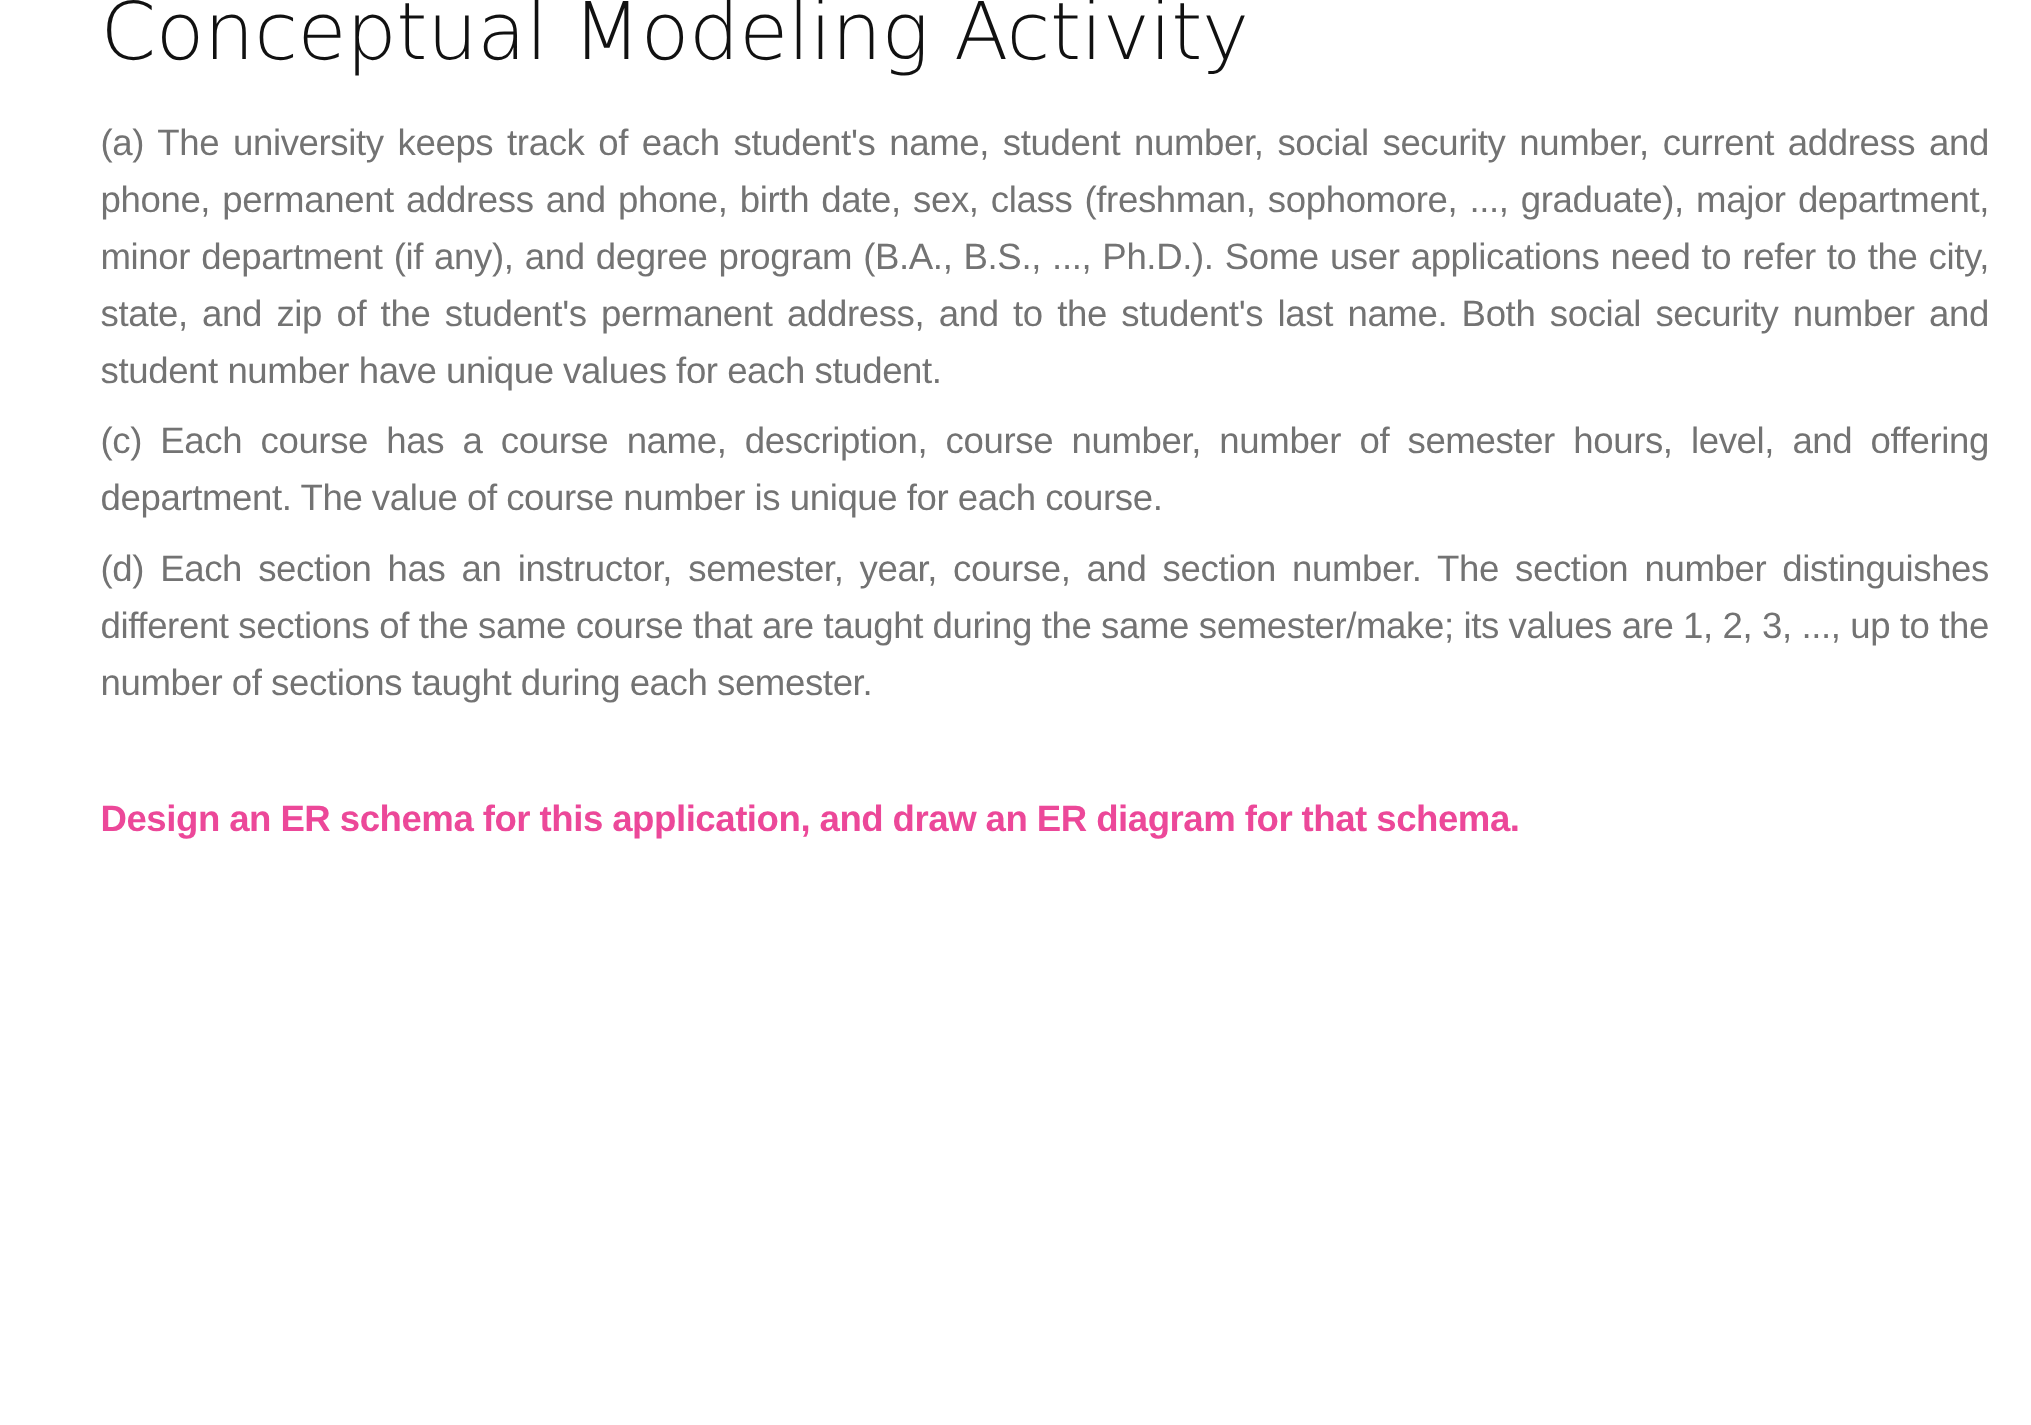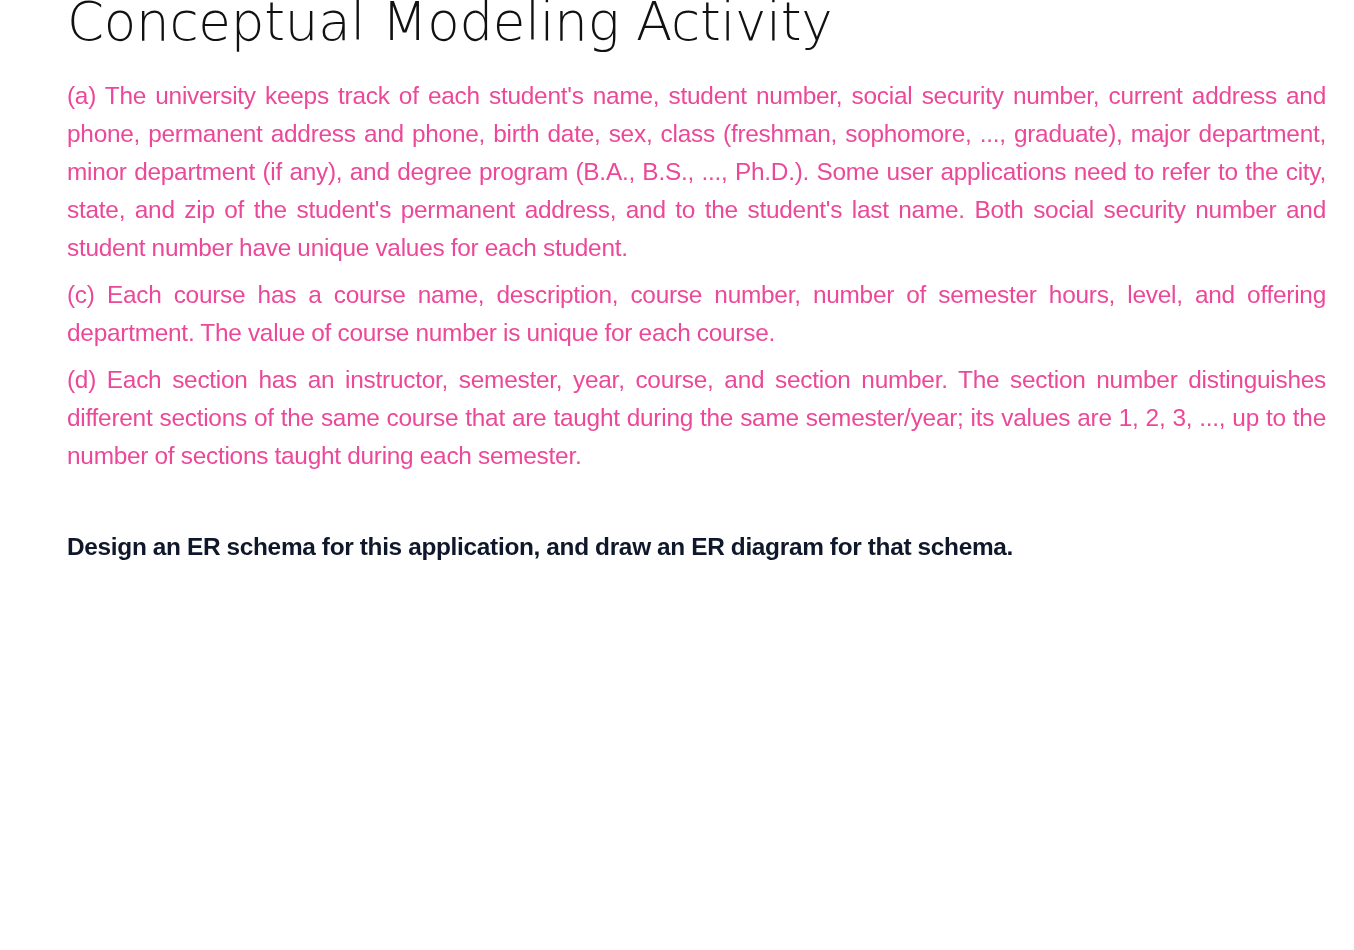--- a/index.html
+++ b/index.html
@@ -41,51 +41,51 @@
   }
   p.para {
     margin: 0 0 9px 0;
     padding: 0;
     text-align: justify;
     text-justify: inter-word;
     font-family: "Liberation Sans", "DejaVu Sans", sans-serif;
     font-size: 24.4px;
     line-height: 38px;
     font-weight: 400;
-    color: #ec4899;
+    color: #737373;
     letter-spacing: -0.25px;
     word-spacing: -0.2px;
   }
   p.para:last-child {
     margin-bottom: 0;
   }
   .spacer-line {
     height: 44px;
   }
   .blue-block p.para {
-    color: #0f172a;
+    color: #ec4899;
     font-weight: 600;
     letter-spacing: -0.3px;
   }
 </style>
 </head>
 <body>
 
 <div class="page">
 
   <h1 class="doc-title">Conceptual Modeling Activity</h1>
 
   <div class="body-block">
 
     <p class="para">(a) The university keeps track of each student's name, student number, social security number, current address and phone, permanent address and phone, birth date, sex, class (freshman, sophomore, ..., graduate), major department, minor department (if any), and degree program (B.A., B.S., ..., Ph.D.). Some user applications need to refer to the city, state, and zip of the student's permanent address, and to the student's last name. Both social security number and student number have unique values for each student.</p>
 
 
     <p class="para">(c) Each course has a course name, description, course number, number of semester hours, level, and offering department. The value of course number is unique for each course.</p>
 
-    <p class="para">(d) Each section has an instructor, semester, year, course, and section number. The section number distinguishes different sections of the same course that are taught during the same semester/year; its values are 1, 2, 3, ..., up to the number of sections taught during each semester.</p>
+    <p class="para">(d) Each section has an instructor, semester, year, course, and section number. The section number distinguishes different sections of the same course that are taught during the same semester/make; its values are 1, 2, 3, ..., up to the number of sections taught during each semester.</p>
 
 
     <div class="spacer-line"></div>
 
     <div class="blue-block">
       <p class="para">Design an ER schema for this application, and draw an ER diagram for that schema.</p>
 
     </div>
 
   </div>

